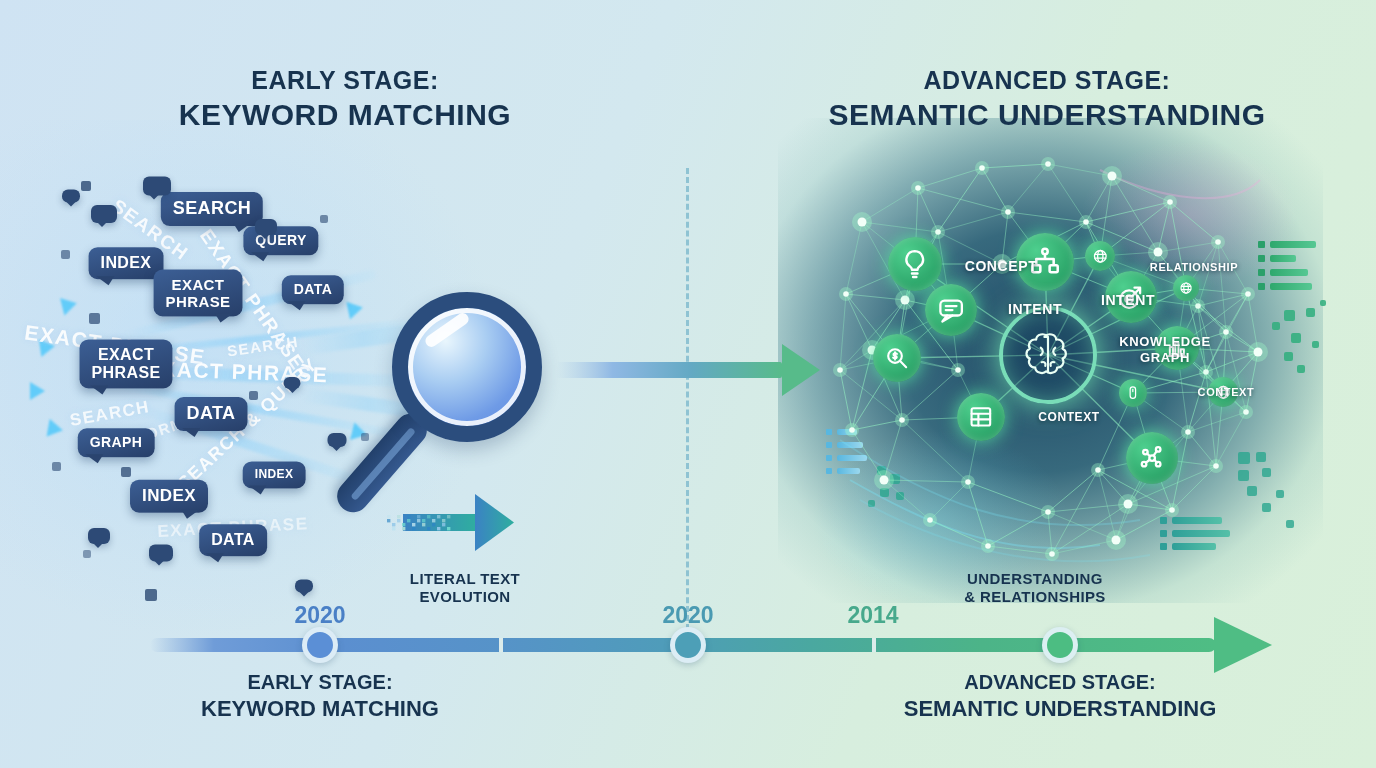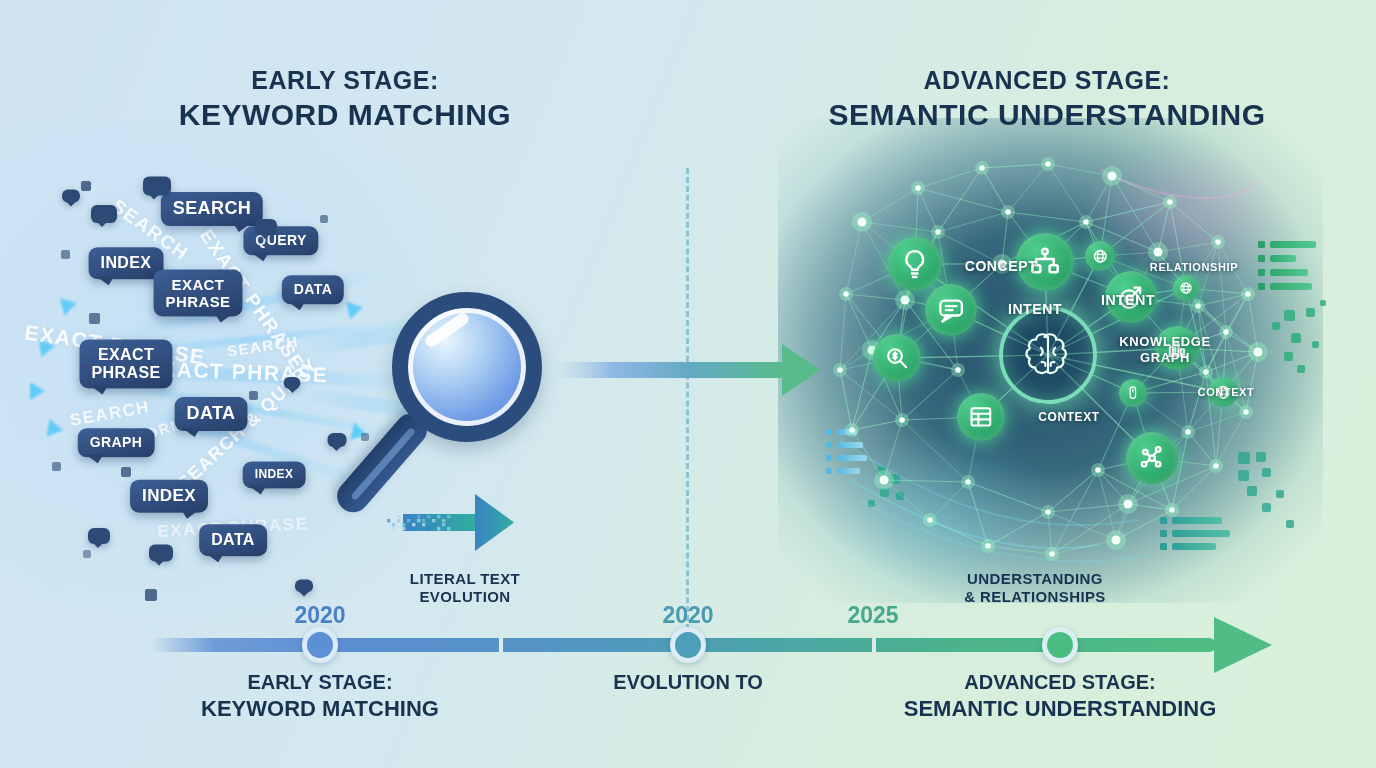--- a/index.html
+++ b/index.html
@@ -644,29 +644,28 @@
       <div class="scatter" style="left: 868px; top: 500px; width: 7px; height: 7px; background: rgb(42, 166, 143); opacity: 0.8;"></div>
     </div>
 
   <div class="abs tl-bar noint"></div>
   <div class="abs tl-gap noint" style="left:499px;"></div>
   <div class="abs tl-gap noint" style="left:872px;"></div>
   <div class="abs tl-head noint"></div>
   <div id="timeline" class="abs" style="left:0;top:0;width:1376px;height:604px;">
       <div class="tl-year" style="left: 320px; color: rgb(74, 128, 198);">2020</div>
       <div class="tl-year" style="left: 688px; color: rgb(74, 154, 178);">2020</div>
-      <div class="tl-year" style="left: 873px; color: rgb(71, 169, 140);">2025</div>
+      <div class="tl-year" style="left: 873px; color: rgb(71, 169, 140);">2014</div>
       <div class="tl-dot" style="left: 320px; background: rgb(91, 143, 214);"></div>
       <div class="tl-dot" style="left: 688px; background: rgb(77, 159, 183);"></div>
       <div class="tl-dot" style="left: 1060px; background: rgb(76, 189, 130);"></div>
       <div class="tl-stage" style="left: 320px;">
         <div class="s1">EARLY STAGE:</div>
         <div class="s2">KEYWORD MATCHING</div>
       </div>
       <div class="tl-stage" style="left: 688px;">
-        <div class="s1">EVOLUTION TO</div>
       </div>
       <div class="tl-stage" style="left: 1060px;">
         <div class="s1">ADVANCED STAGE:</div>
         <div class="s2">SEMANTIC UNDERSTANDING</div>
       </div>
     </div>
 </div>
 
 </body></html>

